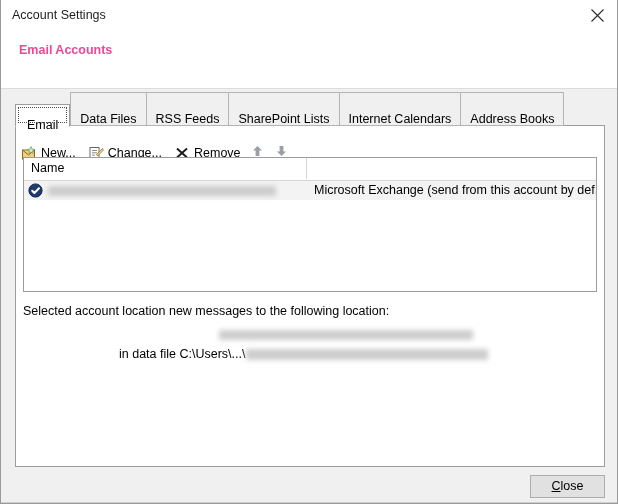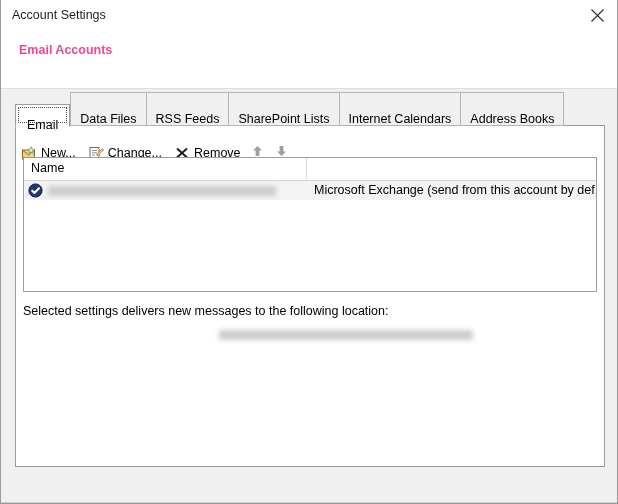--- a/index.html
+++ b/index.html
@@ -451,26 +451,33 @@
                 <path d="M4.2 7.7 L6.4 10 L11 5.2" fill="none" stroke="#ffffff" stroke-width="2" stroke-linecap="round" stroke-linejoin="round"></path>
               </svg>
             </span>
             <span class="redact r-name"></span>
           </div>
           <div class="lv-cell2">Microsoft Exchange (send from this account by def...</div>
         </div>
       </div>
 
       <div class="delivery">
-        <div class="delivery-label">Selected settings delivers new messages to the following location:</div>
+        <div class="delivery-label">Selected account location new messages to the following location:</div>
         <div class="delivery-line1">
           <span class="redact r-loc"></span>
         </div>
+        <div class="delivery-line2">
+          <span>in data file C:\Users\...\</span>
+          <span class="redact r-path"></span>
+        </div>
       </div>
 
     </div>
 
+    <div class="footer">
+      <button class="btn-close"><u>C</u>lose</button>
+    </div>
 
   </div>
 
   <div class="bottom-rule"></div>
 
 </div>
 
 </body></html>

